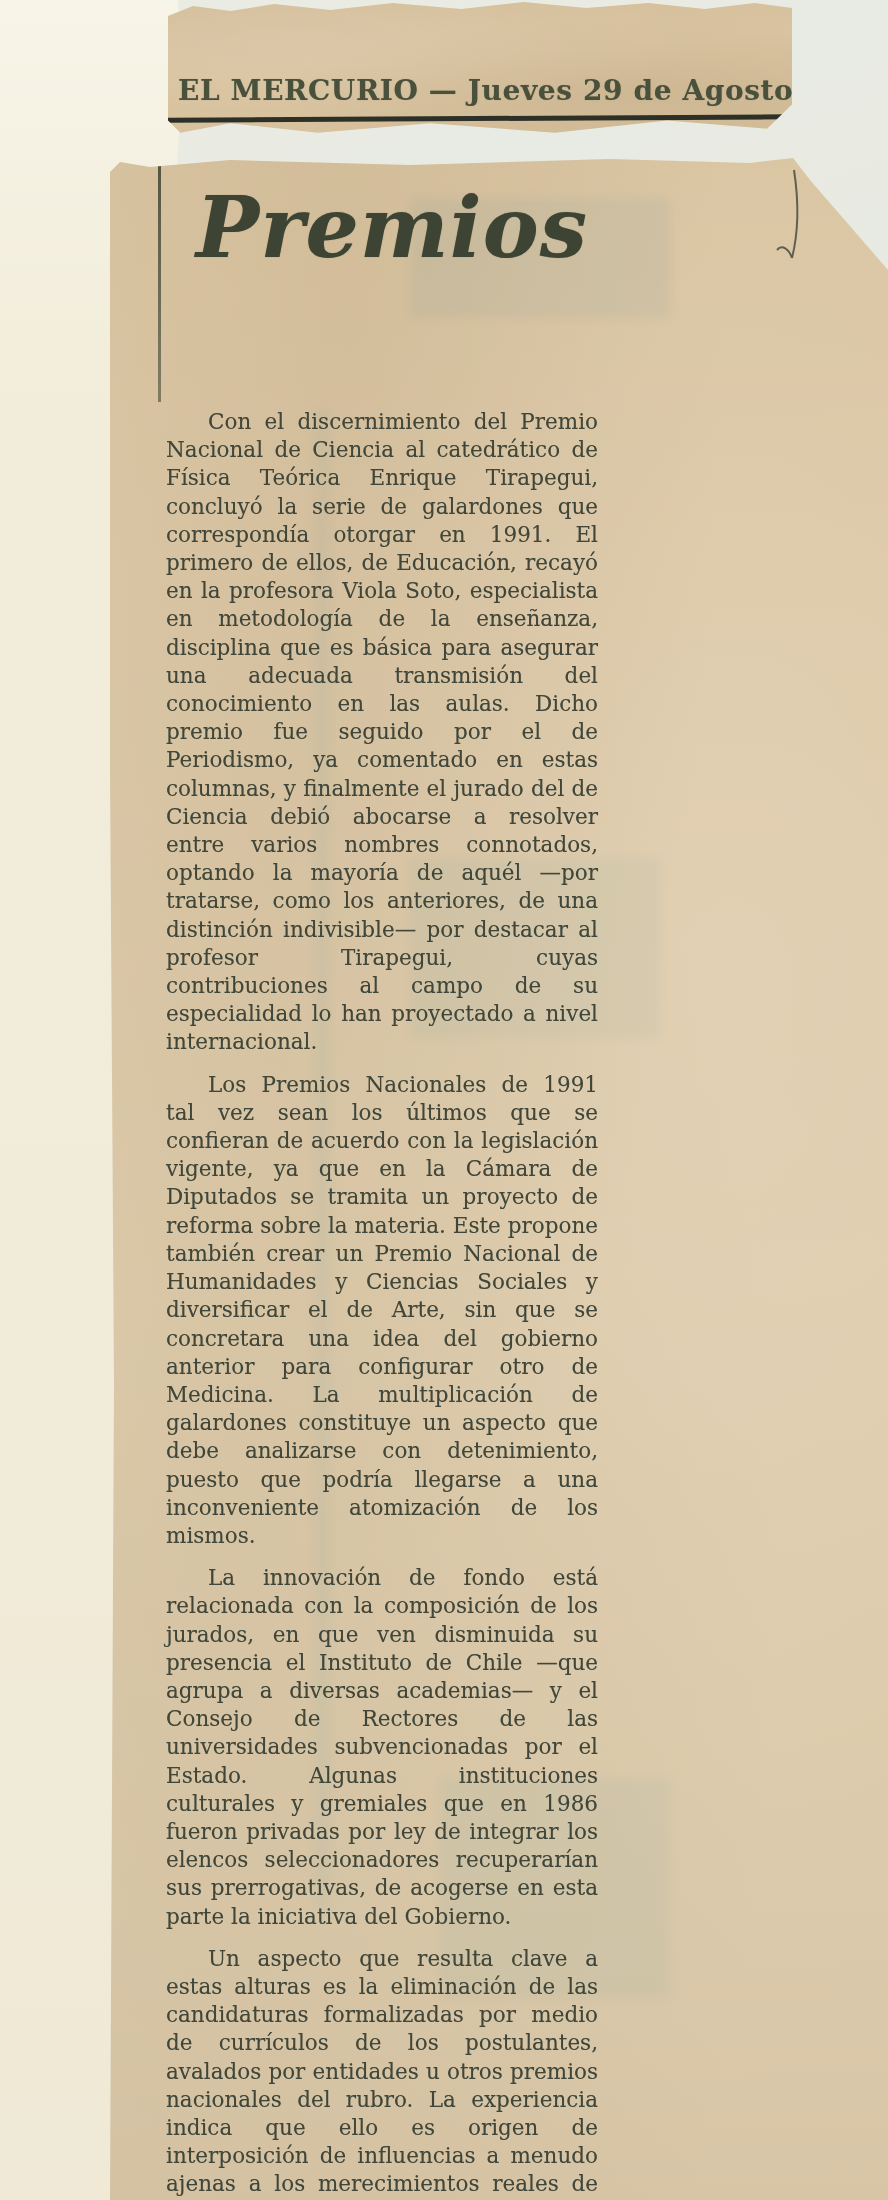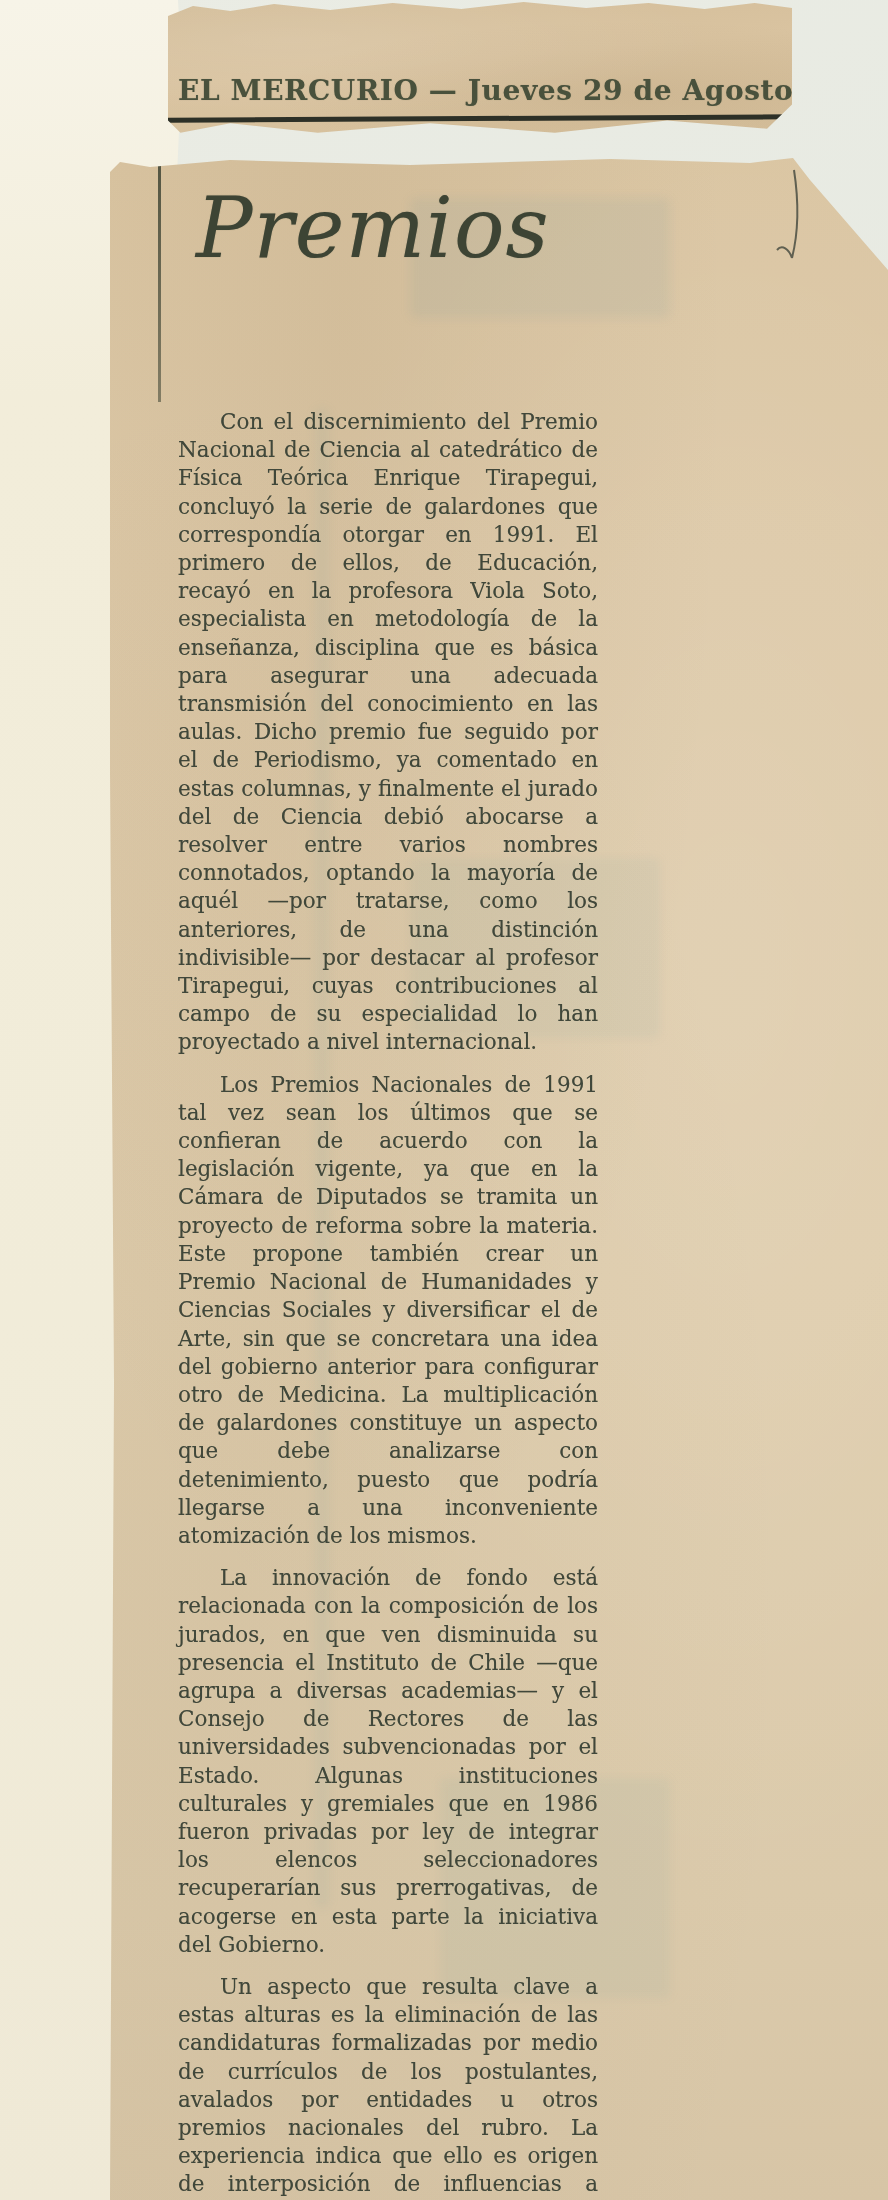--- a/index.html
+++ b/index.html
@@ -55,34 +55,34 @@
   .ghost.g1{left:300px;top:40px;width:260px;height:120px;}
   .ghost.g2{left:205px;top:250px;width:14px;height:1500px;background:rgba(110,150,160,.09);}
   .ghost.g3{left:300px;top:700px;width:250px;height:180px;background:rgba(105,150,155,.07);}
   .ghost.g4{left:330px;top:1620px;width:230px;height:220px;background:rgba(105,150,155,.07);}
   .col-rule{
     position:absolute;left:48px;top:2px;width:3px;height:242px;
     background:linear-gradient(180deg,rgba(60,66,50,.85),rgba(60,66,50,.55));
   }
   .headline{
     position:absolute;left:86px;top:16px;
-    font-style:italic;font-weight:normal;
+    font-style:italic;font-weight:bold;
     font-size:84px;line-height:108px;
     color:#3d4434;
     letter-spacing:1px;
     text-shadow:0 0 1px rgba(61,68,52,.4);
   }
   .body-col{
     position:absolute;left:52px;top:250px;width:436px;
     font-size:21.5px;line-height:28.2px;
     color:#40473a;
     text-align:justify;
     text-shadow:0 0 .5px rgba(64,71,58,.35);
   }
-  .body-col p{margin:0 0 14px 16px;text-indent:42px;}
+  .body-col p{margin:0 0 14px 4px;text-indent:42px;}
   .pen-mark{position:absolute;left:648px;top:8px;width:60px;height:110px;}
   .pen-mark path{stroke:#41463c;stroke-width:2;fill:none;opacity:.8;}
 </style>
 </head>
 <body>
 
 <div class="page">
 
   <div class="backing"></div>
 

